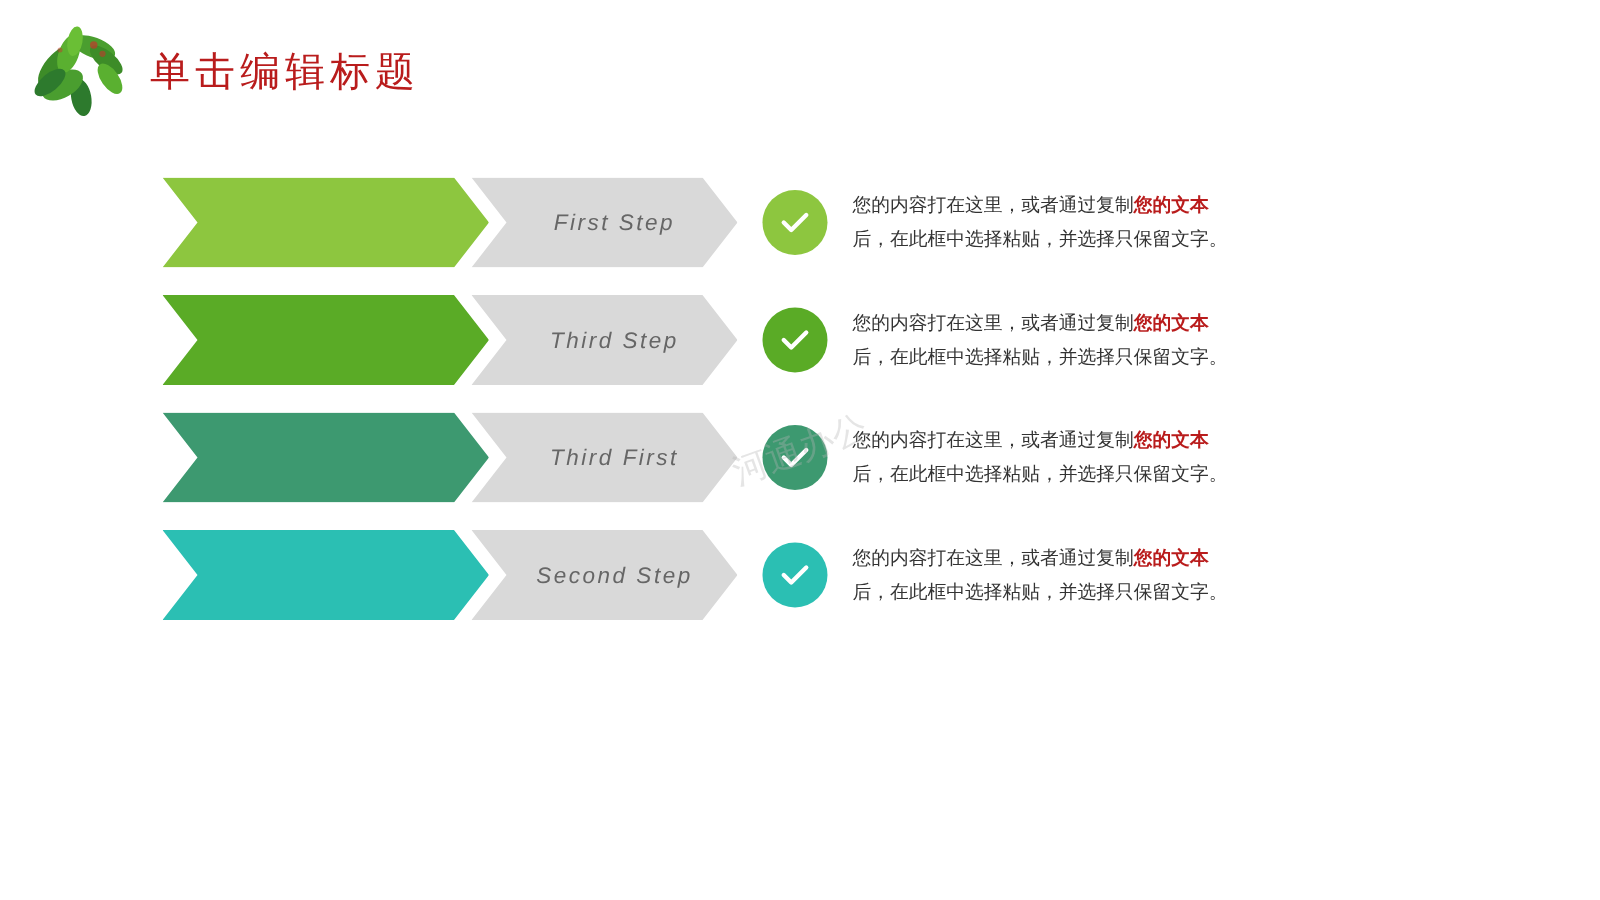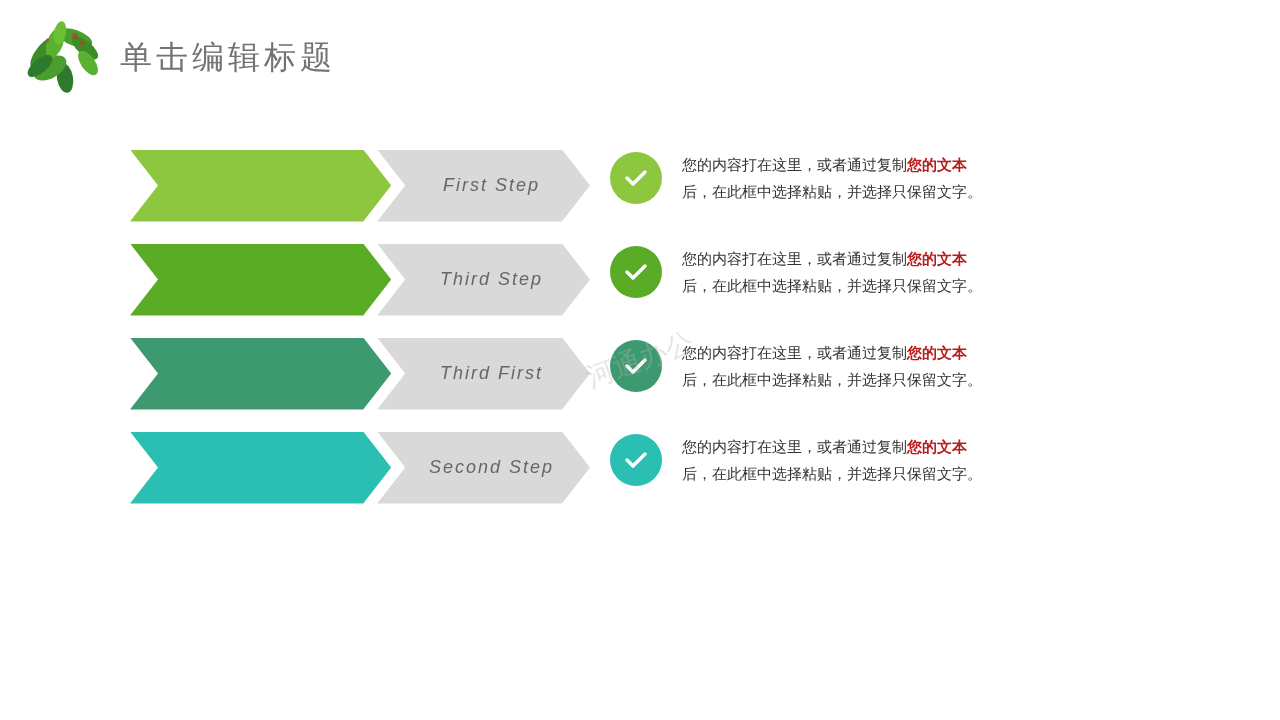--- a/index.html
+++ b/index.html
@@ -19,21 +19,21 @@
       padding: 18px 30px 0 20px;
     }
     .logo-plant {
       width: 90px;
       height: 80px;
       position: relative;
       margin-right: 10px;
     }
     .header-title {
       font-size: 32px;
-      color: #737373;
+      color: #b91c1c;
       font-weight: normal;
       letter-spacing: 4px;
       text-align: right;
     }
 
     
     .main {
       display: flex;
       flex-direction: column;
       padding: 30px 80px 20px 130px;
@@ -45,21 +45,21 @@
     .step-row {
       display: flex;
       align-items: center;
       gap: 20px;
       height: 80px;
     }
 
     
     .arrow-container {
       display: flex;
-      align-items: flex-end;
+      align-items: center;
       width: 460px;
       height: 87px;
       flex-shrink: 0;
     }
 
     
     .arrow-left {
       position: relative;
       height: 72px;
       width: 270px;

